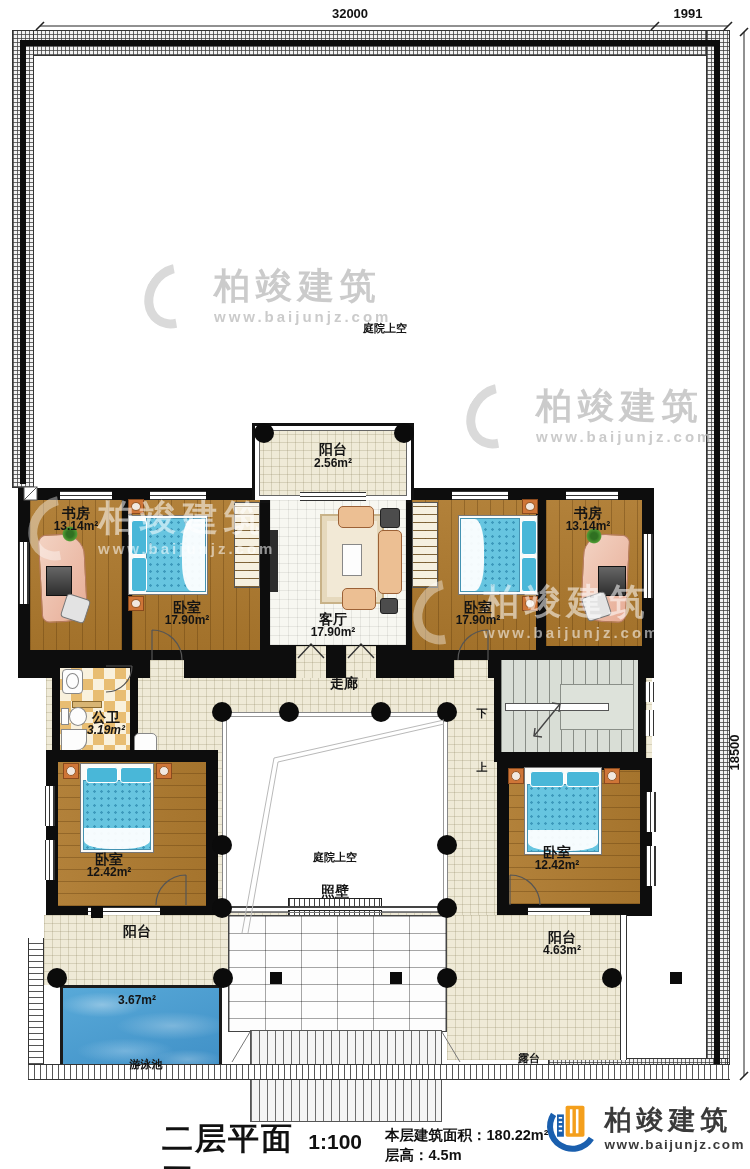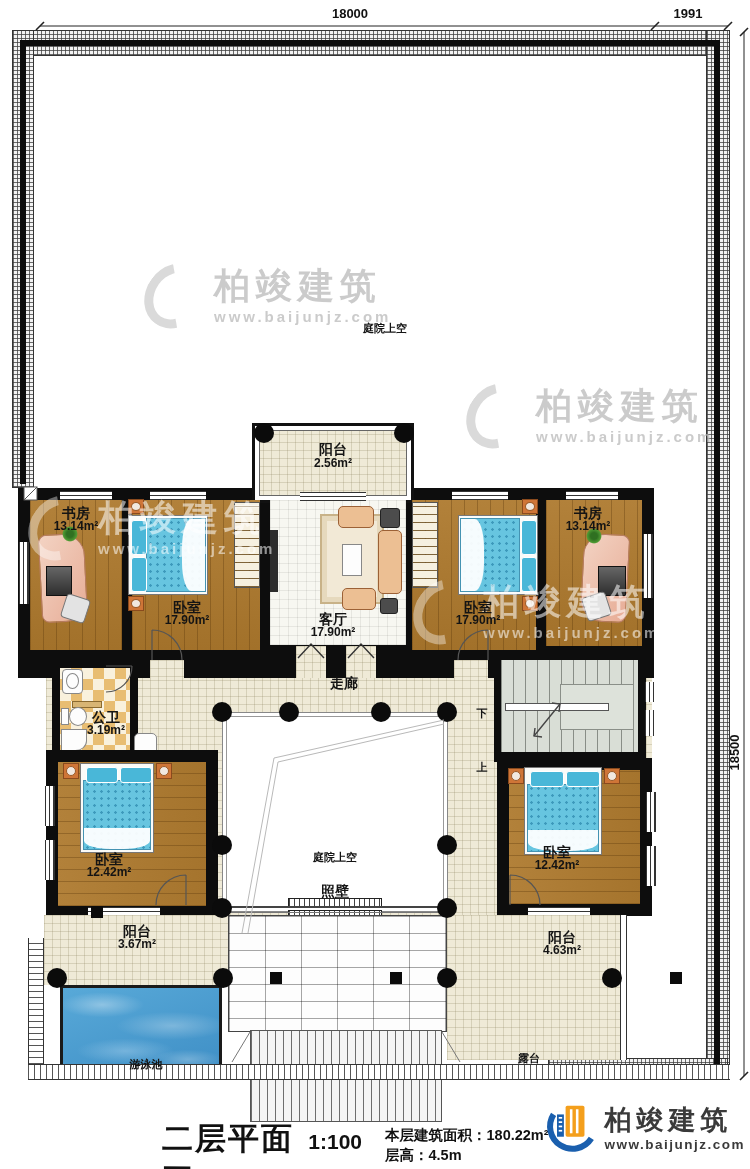--- a/index.html
+++ b/index.html
@@ -104,21 +104,21 @@
 
   <div class="a hatch" style="left:12px;top:30px;width:716px;height:26px;"></div>
   <div class="a hatch" style="left:12px;top:30px;width:22px;height:458px;"></div>
   <div class="a hatch" style="left:706px;top:30px;width:24px;height:1050px;"></div>
   <div class="a hatch" style="left:548px;top:1058px;width:180px;height:22px;"></div>
   <div class="a blk" style="left:22px;top:40px;width:694px;height:6px;"></div>
   <div class="a blk" style="left:20px;top:40px;width:6px;height:444px;"></div>
   <div class="a blk" style="left:714px;top:40px;width:6px;height:1032px;"></div>
   <div class="a blk" style="left:560px;top:1066px;width:160px;height:5px;"></div>
 
-  <div class="dimtxt" style="left:300px;top:6px;width:100px;">18000</div>
+  <div class="dimtxt" style="left:300px;top:6px;width:100px;">32000</div>
   <div class="dimtxt" style="left:658px;top:6px;width:60px;">1991</div>
   <div class="dimtxt" style="left:706px;top:745px;width:56px;transform:rotate(-90deg);">18500</div>
 
   <div class="wm wm-gray" style="left:146px;top:262px;">
     <div class="wmicon"></div>
     <div>
       <div class="wmtxt">柏竣建筑</div>
       <div class="wmurl">www.baijunjz.com</div>
     </div>
   </div>
@@ -302,37 +302,37 @@
   <div class="lbl" style="left:308px;top:611px;width:50px;text-align:center;">客厅</div>
   <div class="lbl area" style="left:303px;top:626px;width:60px;">17.90m²</div>
 
   <div class="lbl" style="left:453px;top:599px;width:50px;">卧室</div>
   <div class="lbl area" style="left:448px;top:614px;width:60px;">17.90m²</div>
 
   <div class="lbl" style="left:563px;top:505px;width:50px;">书房</div>
   <div class="lbl area" style="left:557px;top:520px;width:62px;">13.14m²</div>
 
   <div class="lbl" style="left:84px;top:709px;width:44px;">公卫</div>
-  <div class="lbl area" style="left:82px;top:724px;width:48px;">3.19m²</div>
+  <div class="lbl area" style="left:82px;top:724px;width:48px;font-style:italic;">3.19m²</div>
 
   <div class="lbl" style="left:322px;top:675px;width:44px;">走廊</div>
   <div class="lbl big" style="left:472px;top:671px;width:20px;">下</div>
   <div class="lbl big" style="left:472px;top:725px;width:20px;">上</div>
 
   <div class="lbl big" style="left:302px;top:815px;width:66px;">庭院上空</div>
   <div class="lbl" style="left:317px;top:883px;width:36px;">照壁</div>
 
   <div class="lbl" style="left:84px;top:851px;width:50px;">卧室</div>
   <div class="lbl area" style="left:79px;top:866px;width:60px;">12.42m²</div>
 
   <div class="lbl" style="left:532px;top:844px;width:50px;">卧室</div>
   <div class="lbl area" style="left:527px;top:859px;width:60px;">12.42m²</div>
 
   <div class="lbl" style="left:112px;top:923px;width:50px;">阳台</div>
-  <div class="lbl area" style="left:107px;top:938px;width:60px;">3.67m²</div>
+  <div class="lbl area" style="left:107px;top:994px;width:60px;">3.67m²</div>
 
   <div class="lbl" style="left:537px;top:929px;width:50px;">阳台</div>
   <div class="lbl area" style="left:532px;top:944px;width:60px;">4.63m²</div>
 
   <div class="lbl big" style="left:113px;top:1022px;width:66px;">游泳池</div>
   <div class="lbl big" style="left:505px;top:1016px;width:48px;">露台</div>
 
   <svg class="a" style="left:0;top:0;" width="750" height="1169" viewBox="0 0 750 1169">
     <g stroke="#222" stroke-width="1" fill="none">
       <line x1="40" y1="26" x2="728" y2="26"></line>

